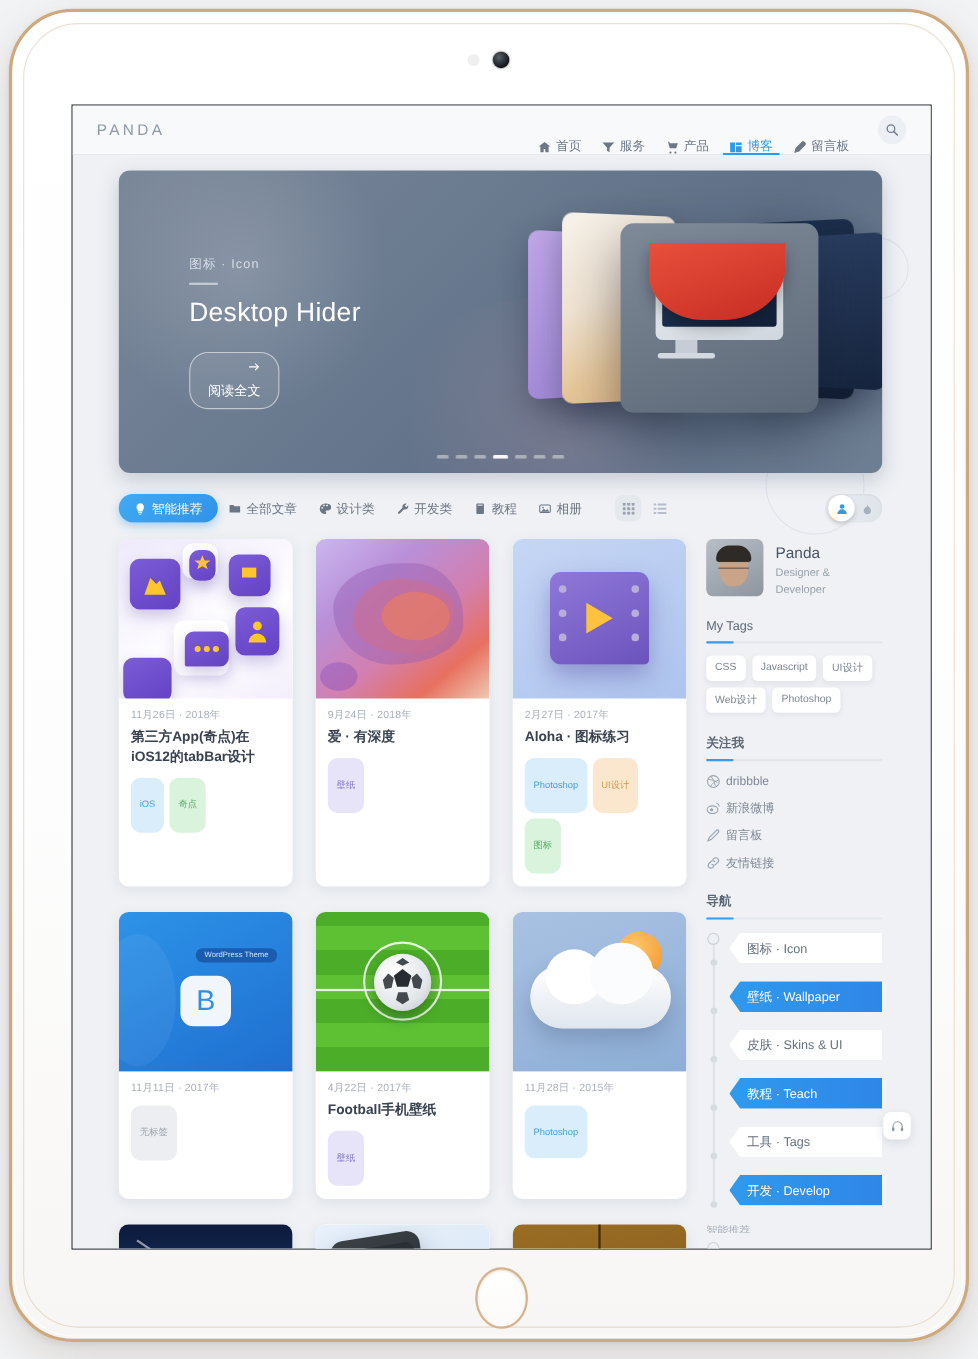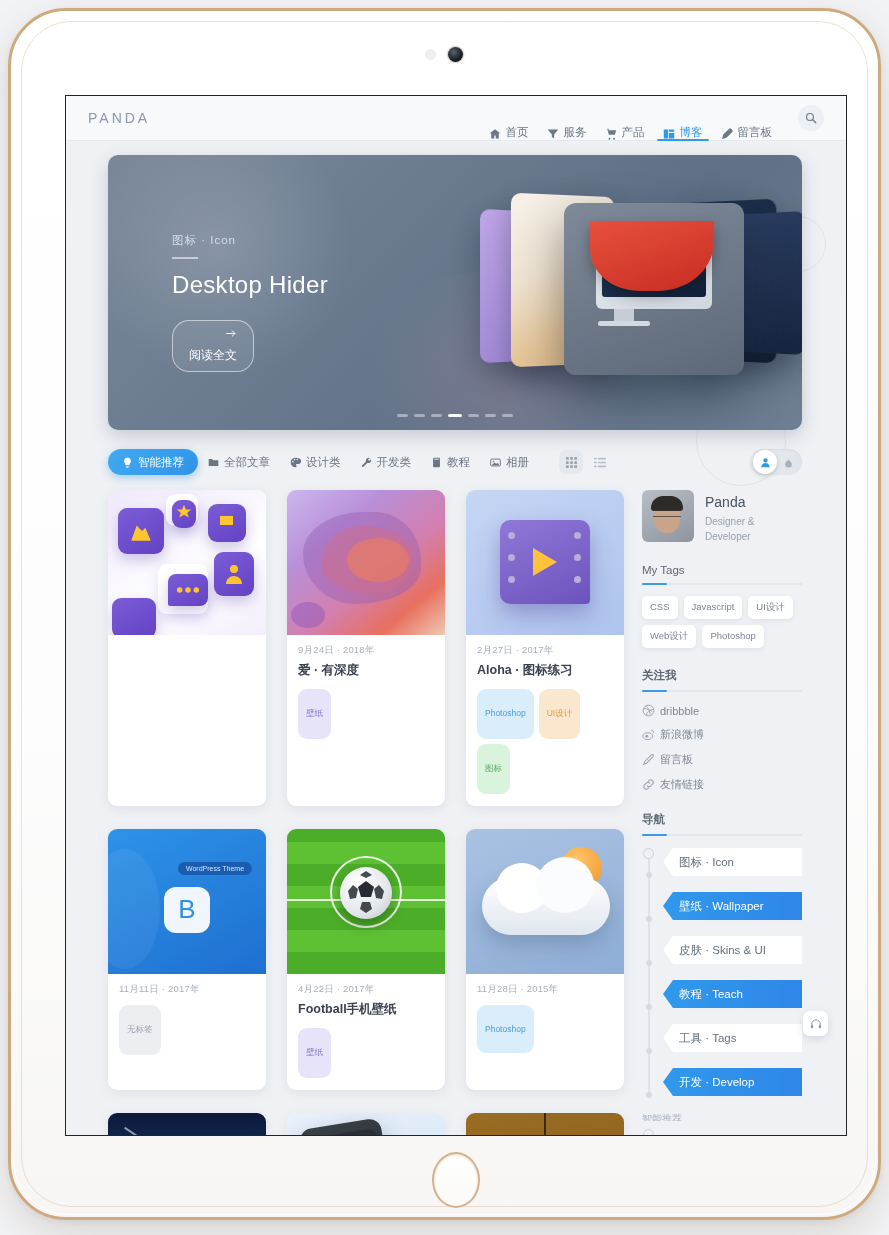--- a/index.html
+++ b/index.html
@@ -461,20 +461,28 @@
               <div class="icw" style="left:50px;top:74px;width:50px;height:50px;"></div>
               <div class="ic" style="left:60px;top:84px;width:40px;height:32px;border-radius:8px 8px 8px 2px;">
                 <svg style="position:absolute;left:8px;top:12px" viewBox="0 0 26 8" width="24" height="8">
                     <circle cx="4" cy="4" r="3" fill="#ffc52e"></circle>
                     <circle cx="13" cy="4" r="3" fill="#ffc52e"></circle>
                     <circle cx="22" cy="4" r="3" fill="#ffc52e"></circle>
                   </svg>
               </div>
               <div class="ic" style="left:4px;top:108px;width:44px;height:40px;"></div>
             </div>
+            <div class="cbody">
+              <div class="cdate">11月26日 · 2018年</div>
+              <div class="ctitle">第三方App(奇点)在iOS12的tabBar设计</div>
+              <div class="ctags">
+                <span class="tag tg-blue">iOS</span>
+                <span class="tag tg-green">奇点</span>
+              </div>
+            </div>
           </div>
 
           <div class="card">
             <div class="thumb th-love">
               <div style="position:absolute;left:16px;top:22px;width:118px;height:92px;border-radius:52% 40% 56% 46%/46% 54% 40% 56%;background:rgba(150,95,180,.45);"></div>
               <div style="position:absolute;left:34px;top:36px;width:92px;height:68px;border-radius:46% 56% 40% 58%/56% 42% 58% 44%;background:rgba(205,110,140,.55);"></div>
               <div style="position:absolute;left:60px;top:48px;width:62px;height:44px;border-radius:50%;background:rgba(235,125,95,.65);"></div>
               <div style="position:absolute;left:4px;top:112px;width:34px;height:26px;border-radius:50%;background:rgba(120,70,190,.35);"></div>
             </div>
             <div class="cbody">

